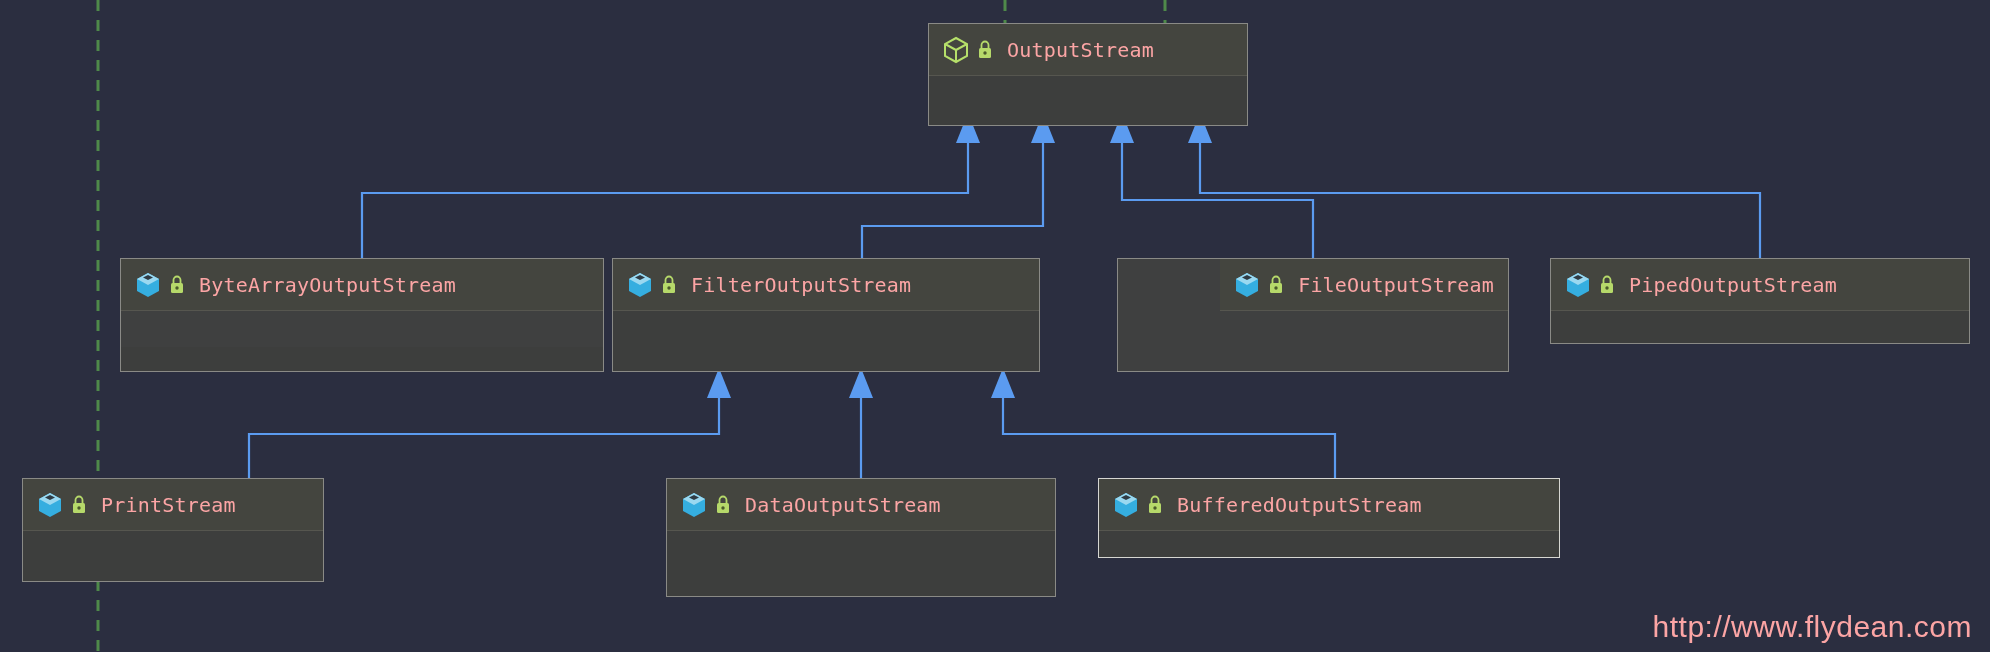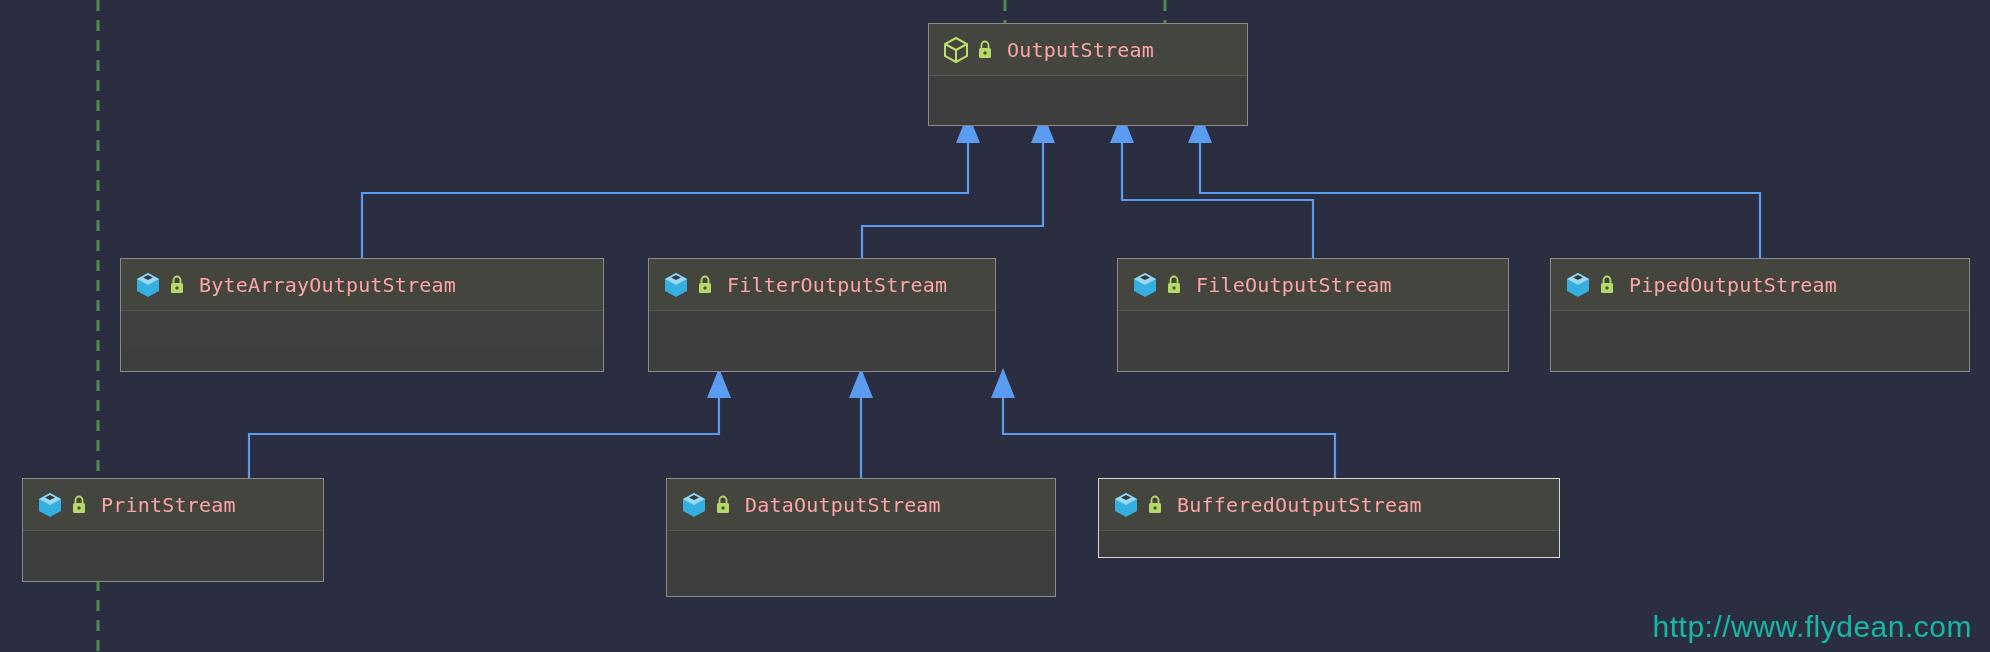--- a/index.html
+++ b/index.html
@@ -65,21 +65,21 @@
     flex: none;
   }
   .cube-icon { width: 26px; height: 28px; }
   .lock-icon { width: 16px; height: 22px; margin-left: 8px; }
 
   
   #watermark {
     position: absolute;
     right: 18px;
     bottom: 8px;
-    color: #14b8a6;
+    color: #fca5a5;
     font-family: "Liberation Sans", "DejaVu Sans", sans-serif;
     font-size: 30px;
     letter-spacing: 0.5px;
     white-space: nowrap;
   }
 </style>
 </head>
 <body>
 
 <div id="canvas">
@@ -168,63 +168,63 @@
           <path d="M4.5 9 V6 a3.5 3.5 0 0 1 7 0 V9" fill="none" stroke="#b6d96a" stroke-width="1.8"></path>
           <rect x="2" y="9" width="12" height="10" rx="1.5" fill="#b6d96a"></rect>
           <circle cx="8" cy="14" r="1.7" fill="#4a5a2a"></circle>
         </svg>
       </span>
       <span class="node-label">ByteArrayOutputStream</span>
     </div>
     <div class="node-body"></div>
   </div>
 
-  <div class="node" style="left:648px; top:258px; width:348px; height:114px;">
+  <div class="node" style="left:612px; top:258px; width:428px; height:114px;">
     <div class="node-header">
       <span class="icon cube-icon">
         <svg viewBox="0 0 26 28" width="26" height="28" xmlns="http://www.w3.org/2000/svg">
           <polygon points="13,2 24,8 24,20 13,26 2,20 2,8" fill="#35aee0"></polygon>
           <polygon points="13,2 24,8 13,14 2,8" fill="#9ad8f0"></polygon>
           <polygon points="8,6.5 13,4 18,6.5 13,9" fill="#2f3b44"></polygon>
         </svg>
       </span>
       <span class="icon lock-icon">
         <svg viewBox="0 0 16 22" width="16" height="22" xmlns="http://www.w3.org/2000/svg">
           <path d="M4.5 9 V6 a3.5 3.5 0 0 1 7 0 V9" fill="none" stroke="#b6d96a" stroke-width="1.8"></path>
           <rect x="2" y="9" width="12" height="10" rx="1.5" fill="#b6d96a"></rect>
           <circle cx="8" cy="14" r="1.7" fill="#4a5a2a"></circle>
         </svg>
       </span>
       <span class="node-label">FilterOutputStream</span>
     </div>
     <div class="node-body"></div>
   </div>
 
-  <div class="node" style="left:1117px; top:258px; width:392px; height:114px;">
+  <div class="node" style="left:1117px; top:258px; width:392px; height:114px;align-items:flex-end;">
     <div class="node-header">
       <span class="icon cube-icon">
         <svg viewBox="0 0 26 28" width="26" height="28" xmlns="http://www.w3.org/2000/svg">
           <polygon points="13,2 24,8 24,20 13,26 2,20 2,8" fill="#35aee0"></polygon>
           <polygon points="13,2 24,8 13,14 2,8" fill="#9ad8f0"></polygon>
           <polygon points="8,6.5 13,4 18,6.5 13,9" fill="#2f3b44"></polygon>
         </svg>
       </span>
       <span class="icon lock-icon">
         <svg viewBox="0 0 16 22" width="16" height="22" xmlns="http://www.w3.org/2000/svg">
           <path d="M4.5 9 V6 a3.5 3.5 0 0 1 7 0 V9" fill="none" stroke="#b6d96a" stroke-width="1.8"></path>
           <rect x="2" y="9" width="12" height="10" rx="1.5" fill="#b6d96a"></rect>
           <circle cx="8" cy="14" r="1.7" fill="#4a5a2a"></circle>
         </svg>
       </span>
       <span class="node-label">FileOutputStream</span>
     </div>
     <div class="node-body"></div>
   </div>
 
-  <div class="node" style="left:1550px; top:258px; width:420px; height:114px;">
+  <div class="node" style="left:1550px; top:258px; width:420px; height:86px;">
     <div class="node-header">
       <span class="icon cube-icon">
         <svg viewBox="0 0 26 28" width="26" height="28" xmlns="http://www.w3.org/2000/svg">
           <polygon points="13,2 24,8 24,20 13,26 2,20 2,8" fill="#35aee0"></polygon>
           <polygon points="13,2 24,8 13,14 2,8" fill="#9ad8f0"></polygon>
           <polygon points="8,6.5 13,4 18,6.5 13,9" fill="#2f3b44"></polygon>
         </svg>
       </span>
       <span class="icon lock-icon">
         <svg viewBox="0 0 16 22" width="16" height="22" xmlns="http://www.w3.org/2000/svg">

